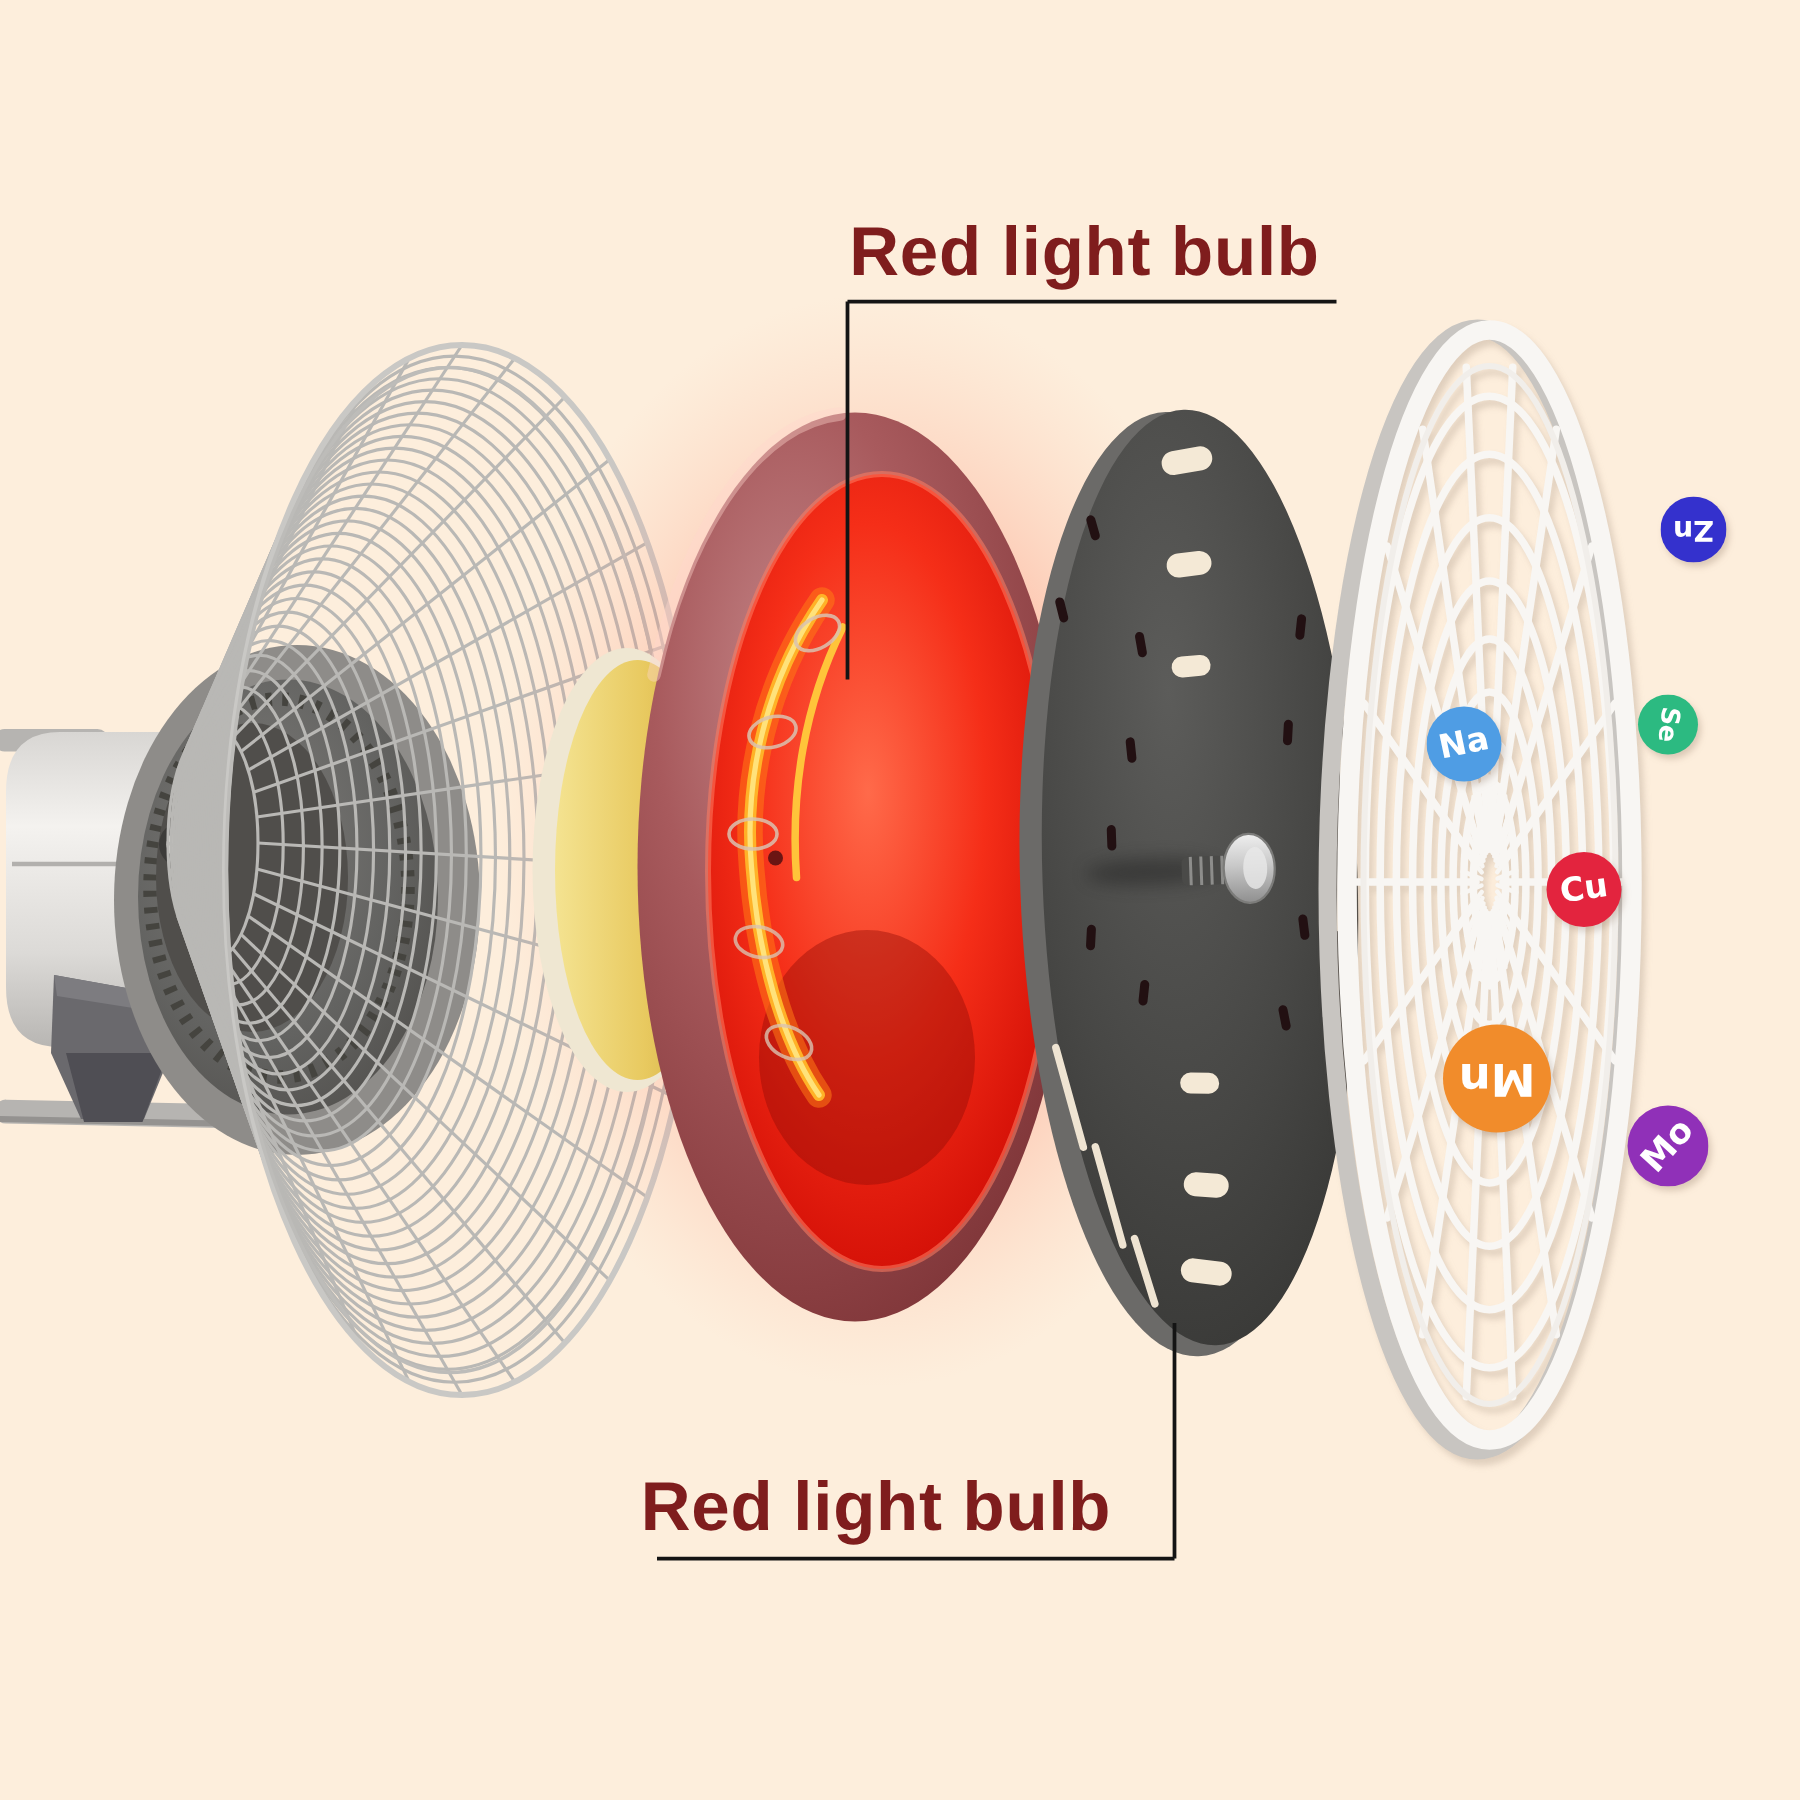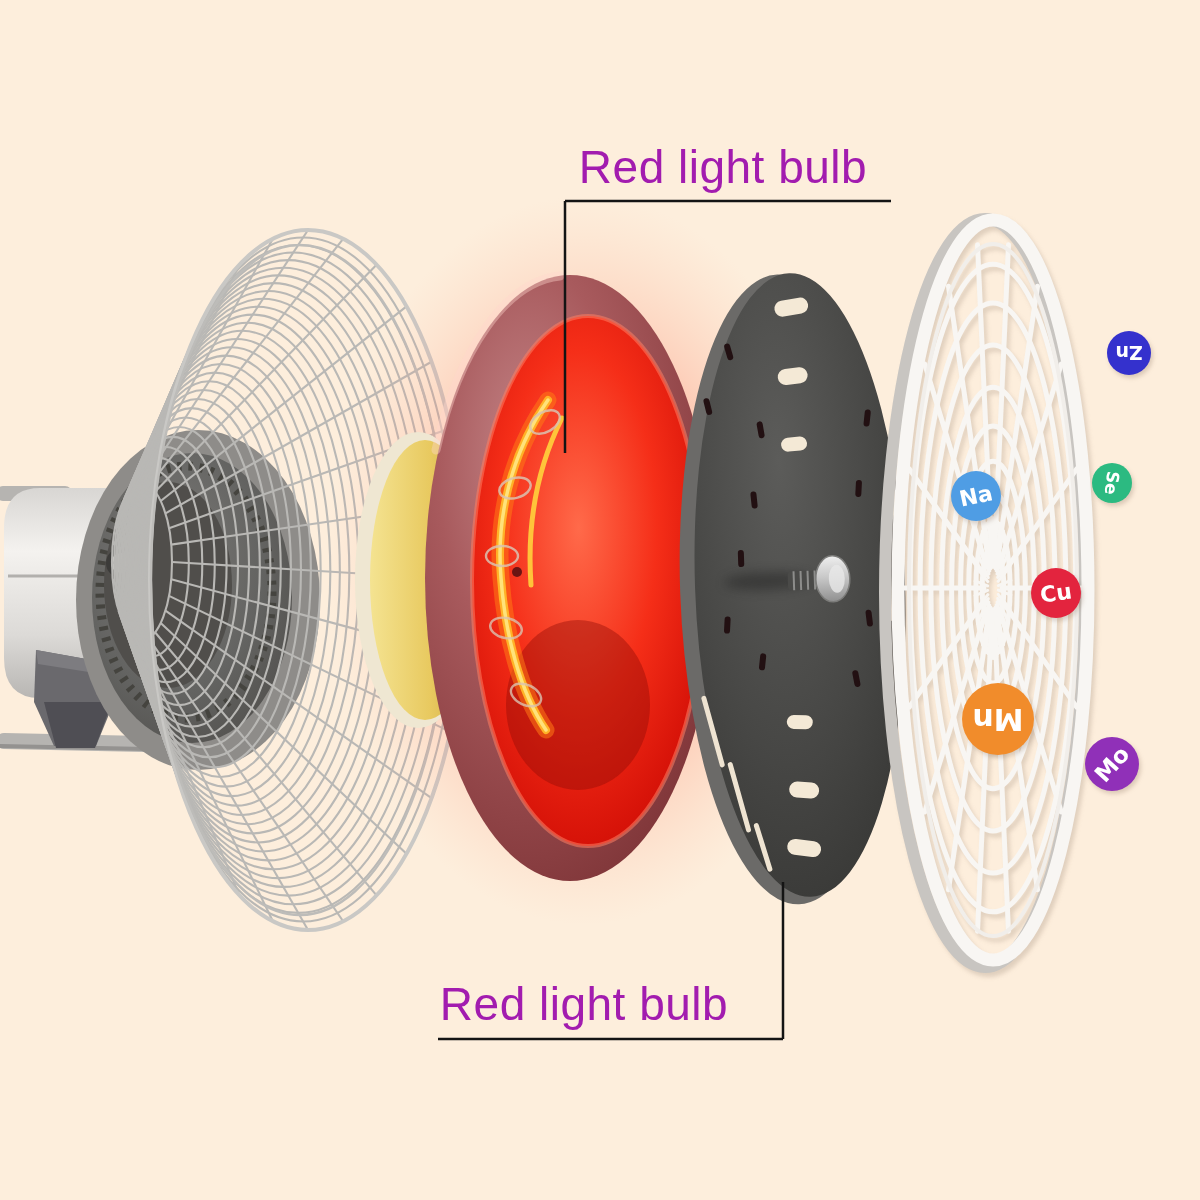--- a/index.html
+++ b/index.html
@@ -1,20 +1,20 @@
 <!DOCTYPE html>
 <html><head>
 <meta charset="utf-8">
 <style>
   html,body{margin:0;padding:0;background:#fdeedc;}
   .stage{position:relative;width:1200px;height:1200px;background:#fdeedc;overflow:hidden;
          font-family:"Liberation Sans",sans-serif;}
   .scene-svg{position:absolute;left:0;top:0;width:1200px;height:1200px;}
-  .callout-label{position:absolute;transform:translateX(-50%);color:#a21caf;
-                 font-size:46px;font-weight:400;letter-spacing:.5px;white-space:nowrap;}
+  .callout-label{position:absolute;transform:translateX(-50%);color:#7f1d1d;
+                 font-size:46px;font-weight:700;letter-spacing:.5px;white-space:nowrap;}
   #label-top{left:723px;top:140px;}
   #label-bottom{left:584px;top:977px;}
   #cage-wires ellipse,#cage-wires line{fill:none;stroke:#b9b8b5;stroke-width:2.1;}
   #grill-web ellipse,#grill-web line{fill:none;stroke:#f8f6f3;stroke-width:5;stroke-linecap:round;}
   #grill-web line.burst{stroke-width:3;}
   .badge-text{fill:#ffffff;font-weight:700;font-family:"DejaVu Sans","Liberation Sans",sans-serif;
               text-anchor:middle;dominant-baseline:central;}
   .badges-layer{filter:drop-shadow(2px 3px 2px rgba(120,90,70,.25));}
   .grill-layer{filter:drop-shadow(3px 4px 2px rgba(150,130,110,.28));}
 </style>

